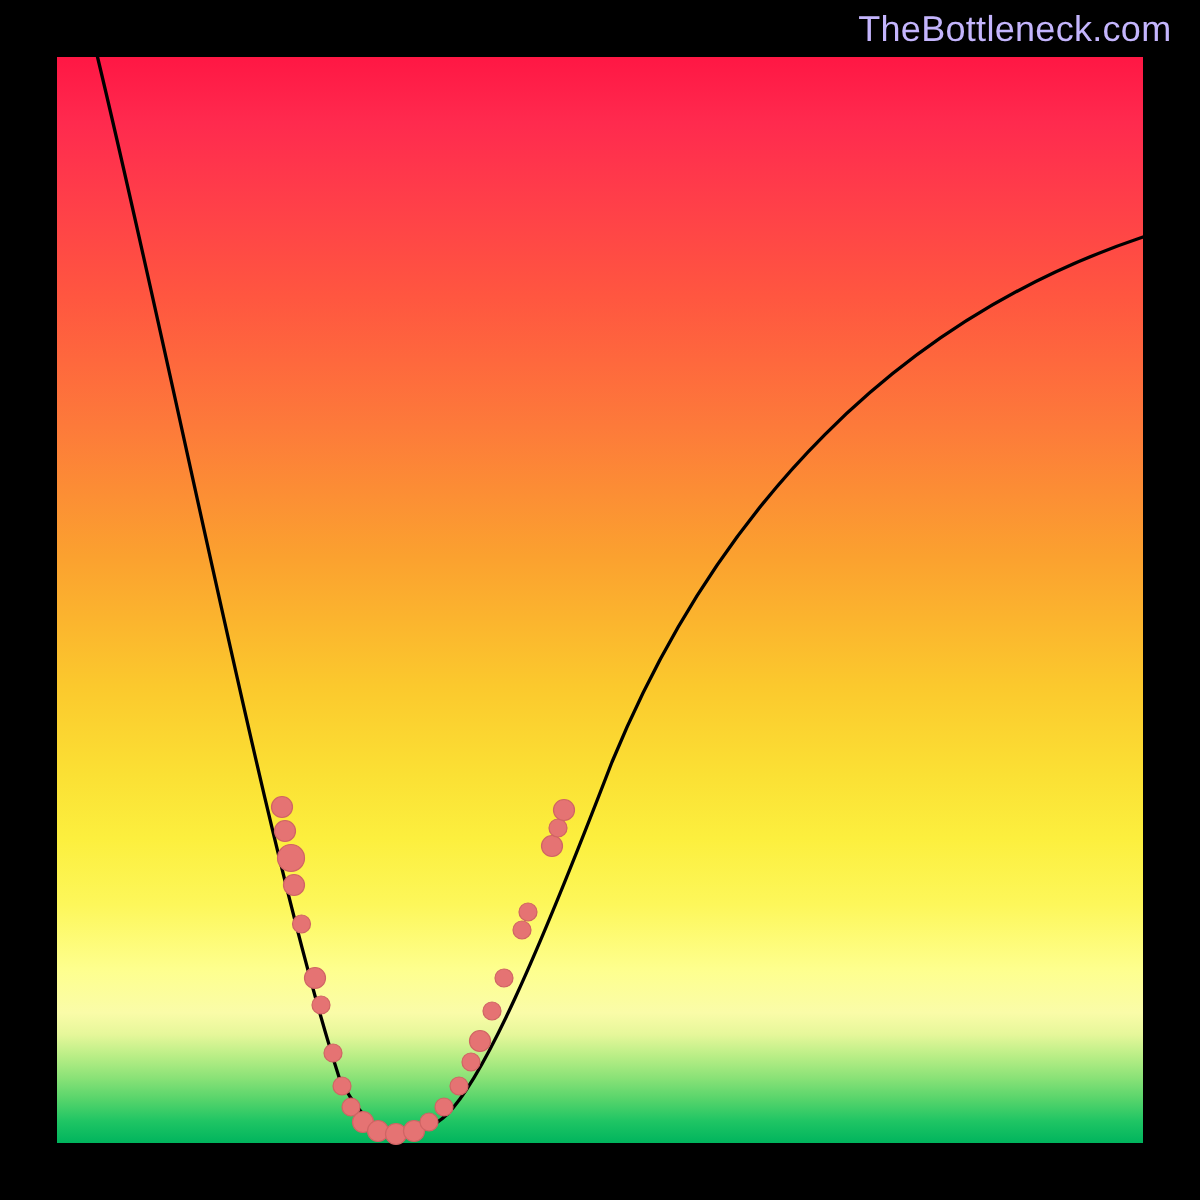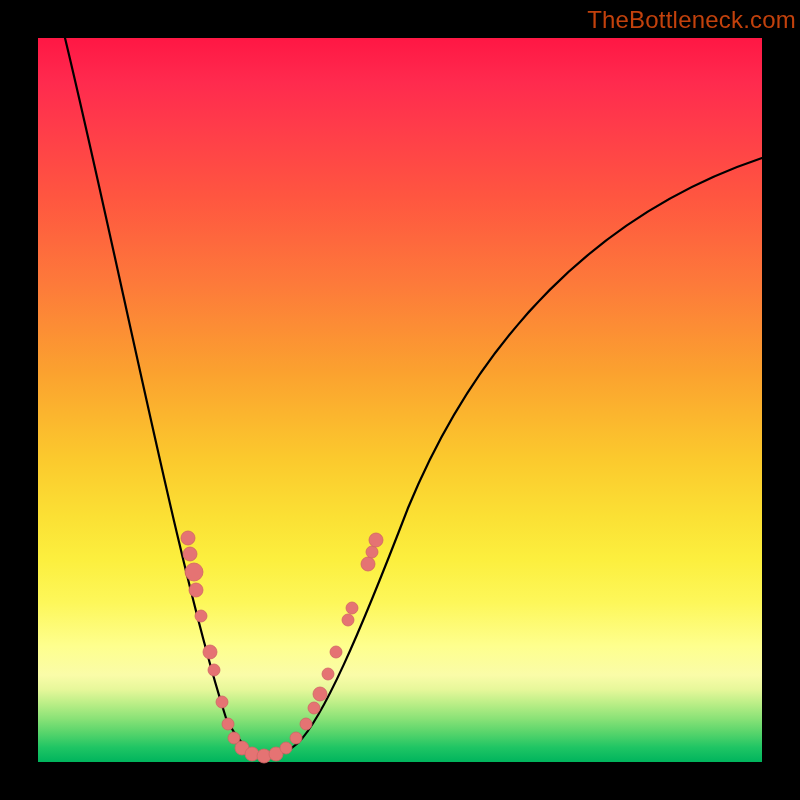--- a/index.html
+++ b/index.html
@@ -42,22 +42,22 @@
       #b9ee86 92%,
       #8ae277 94%,
       #56d46b 96%,
       #1fc564 98%,
       #00b45d 100%
     );
   }
   .watermark {
     position: absolute;
     top: 6px;
-    right: 4px;
-    color: #c2410c;
+    right: 19px;
+    color: #c4b5fd;
     font-size: 24px;
     font-weight: 400;
     letter-spacing: 0.2px;
     user-select: none;
   }
   svg.curve-layer {
     position: absolute;
     left: 0;
     top: 0;
     width: 724px;

